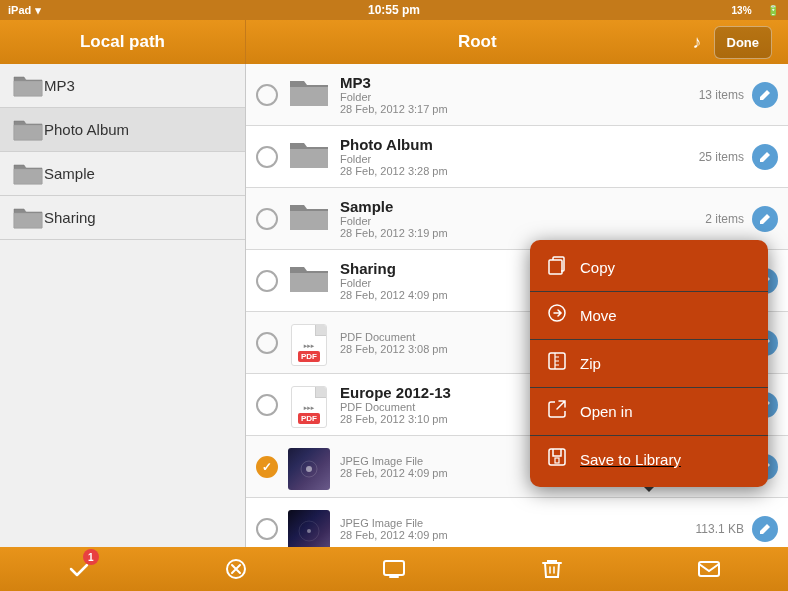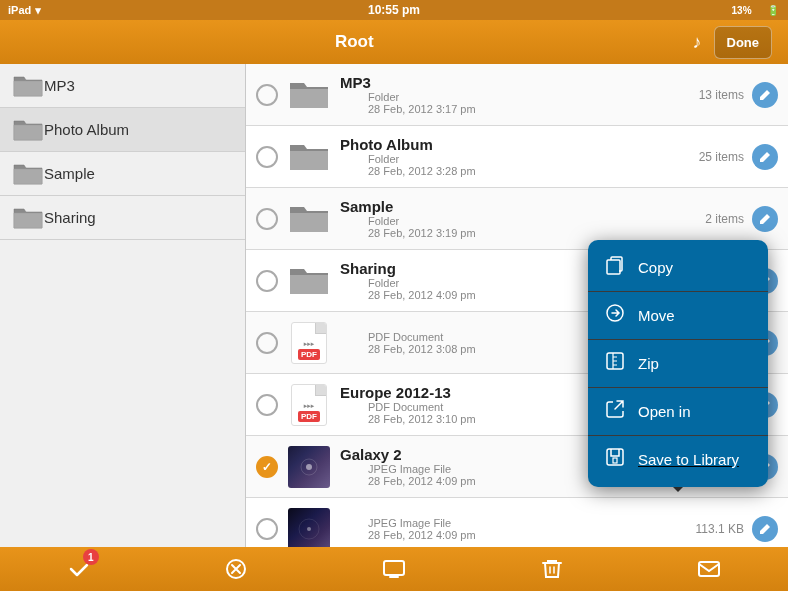--- a/index.html
+++ b/index.html
@@ -120,30 +120,29 @@
       background: #e8941a;
     }
     .radio-btn.checked::after {
       content: '✓';
       color: white;
       font-size: 12px;
       font-weight: bold;
     }
     .file-thumb {
       width: 42px;
-      height: 26px;
+      height: 38px;
       margin-right: 10px;
       flex-shrink: 0;
       display: flex;
-      align-items: center;
       justify-content: center;
     }
     .file-info { flex: 1; }
     .file-name { font-size: 15px; font-weight: 600; color: #222; }
-    .file-meta { font-size: 11px; color: #888; margin-left: 28px; }
+    .file-meta { font-size: 11px; color: #888; }
     .file-size { font-size: 12px; color: #888; margin-left: auto; margin-right: 8px; white-space: nowrap; }
     .edit-icon-btn {
       width: 26px;
       height: 26px;
       background: #5a9fd4;
       border-radius: 50%;
       display: flex;
       align-items: center;
       justify-content: center;
       cursor: pointer;
@@ -190,24 +189,24 @@
       height: 42px;
       border-radius: 3px;
       overflow: hidden;
     }
 
     
     .context-menu {
       position: absolute;
       bottom: 60px;
       right: 20px;
-      background: #0369a1;
+      background: #c2410c;
       border-radius: 10px;
       padding: 4px 0;
-      width: 180px;
+      width: 238px;
       z-index: 100;
       box-shadow: 0 4px 20px rgba(0,0,0,0.5);
     }
     .context-menu::after {
       content: '';
       position: absolute;
       bottom: -10px;
       left: 50%;
       transform: translateX(-50%);
       border: 5px solid transparent;
@@ -270,20 +269,23 @@
     <span>▾</span>
   </div>
   <span class="status-center">10:55 pm</span>
   <div class="status-right">
     <span>13%</span>
     <span>🔋</span>
   </div>
 </div>
 
 <div class="header">
+  <div class="header-left">
+    <span>Local path</span>
+  </div>
   <div class="header-right">
     <span class="header-title">Root</span>
     <div class="header-actions">
       <span class="music-icon">♪</span>
       <button class="done-btn">Done</button>
     </div>
   </div>
 </div>
 
 <div class="main">
@@ -451,21 +453,20 @@
       <div class="radio-btn checked"></div>
       <div class="file-thumb">
         <div class="img-thumb" style="background: linear-gradient(135deg, #1a1a3a 0%, #2a2a5a 30%, #4a3a6a 60%, #6a5a8a 100%);">
           <svg width="42" height="42" viewBox="0 0 42 42">
             <circle cx="21" cy="21" r="8" fill="none" stroke="rgba(255,255,255,0.3)" stroke-width="0.5"></circle>
             <circle cx="21" cy="21" r="3" fill="rgba(255,255,255,0.5)"></circle>
           </svg>
         </div>
       </div>
       <div class="file-info">
-        <div class="file-name">Galaxy 2</div>
         <div class="file-meta">JPEG Image File</div>
         <div class="file-meta">28 Feb, 2012 4:09 pm</div>
       </div>
       <span class="file-size">26.0 KB</span>
       <div class="edit-icon-btn">
         <svg width="14" height="14" viewBox="0 0 14 14">
           <path d="M9,2 L12,5 L5,12 L2,12 L2,9 Z" fill="white"></path>
         </svg>
       </div>
     </div>

